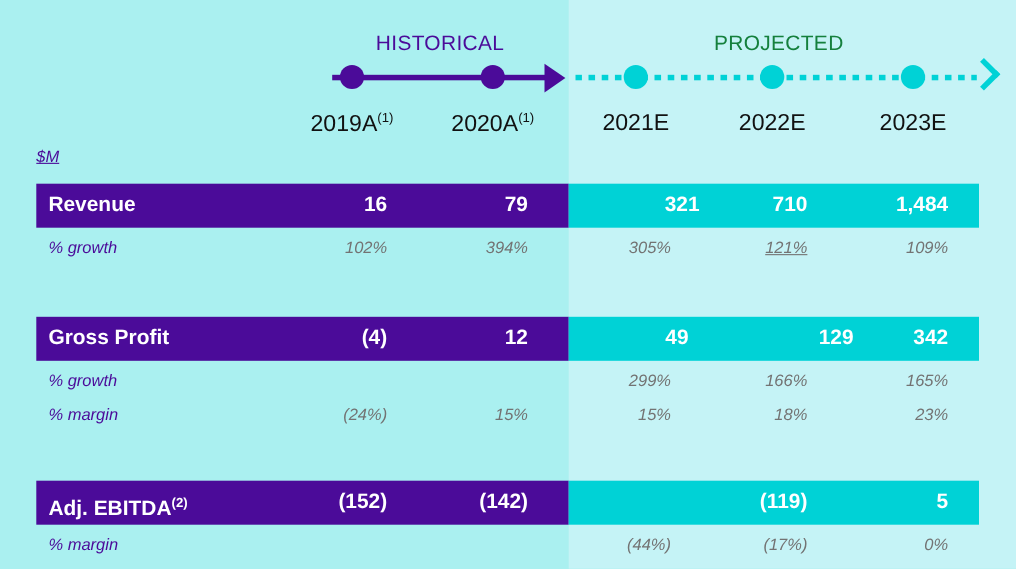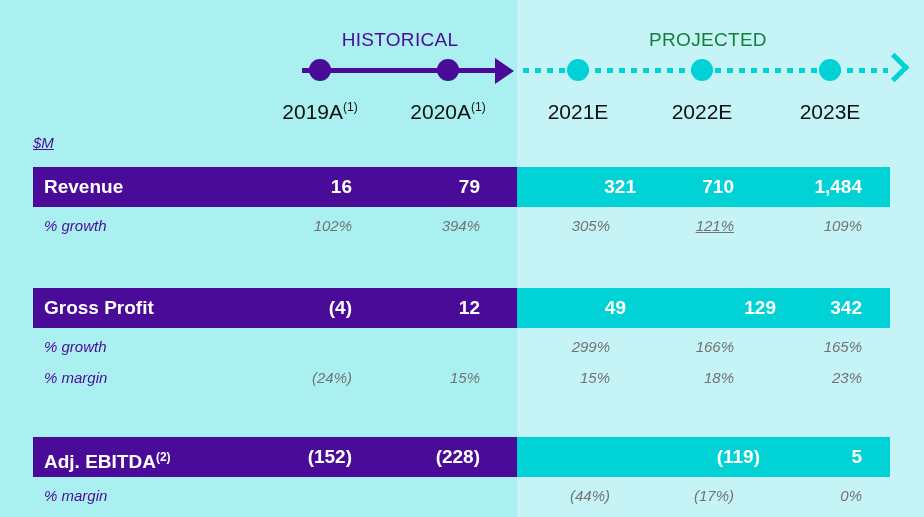--- a/index.html
+++ b/index.html
@@ -161,22 +161,22 @@
         <div class="cell" style="left: 0px; width: 447px;">15%</div>
         <div class="cell" style="left: 0px; width: 577px;">15%</div>
         <div class="cell" style="left: 0px; width: 701px;">18%</div>
         <div class="cell" style="left: 0px; width: 829px;">23%</div>
       </div>
       <div class="bar" style="top: 437px;">
         <div class="half-l"></div>
         <div class="half-r"></div>
         <div class="name">Adj. EBITDA<sup>(2)</sup></div>
         <div class="cell" style="left: 0px; width: 319px;">(152)</div>
-        <div class="cell" style="left: 0px; width: 447px;">(228)</div>
-        <div class="cell" style="left: 0px; width: 701px; padding-left: 26px;">(119)</div>
+        <div class="cell" style="left: 0px; width: 447px;">(142)</div>
+        <div class="cell" style="left: 0px; width: 701px;">(119)</div>
         <div class="cell" style="left: 0px; width: 829px;">5</div>
       </div>
       <div class="subrow" style="top: 483px;">
         <div class="lbl">% margin</div>
         <div class="cell" style="left: 0px; width: 577px;">(44%)</div>
         <div class="cell" style="left: 0px; width: 701px;">(17%)</div>
         <div class="cell" style="left: 0px; width: 829px;">0%</div>
       </div>
     </div>
 

